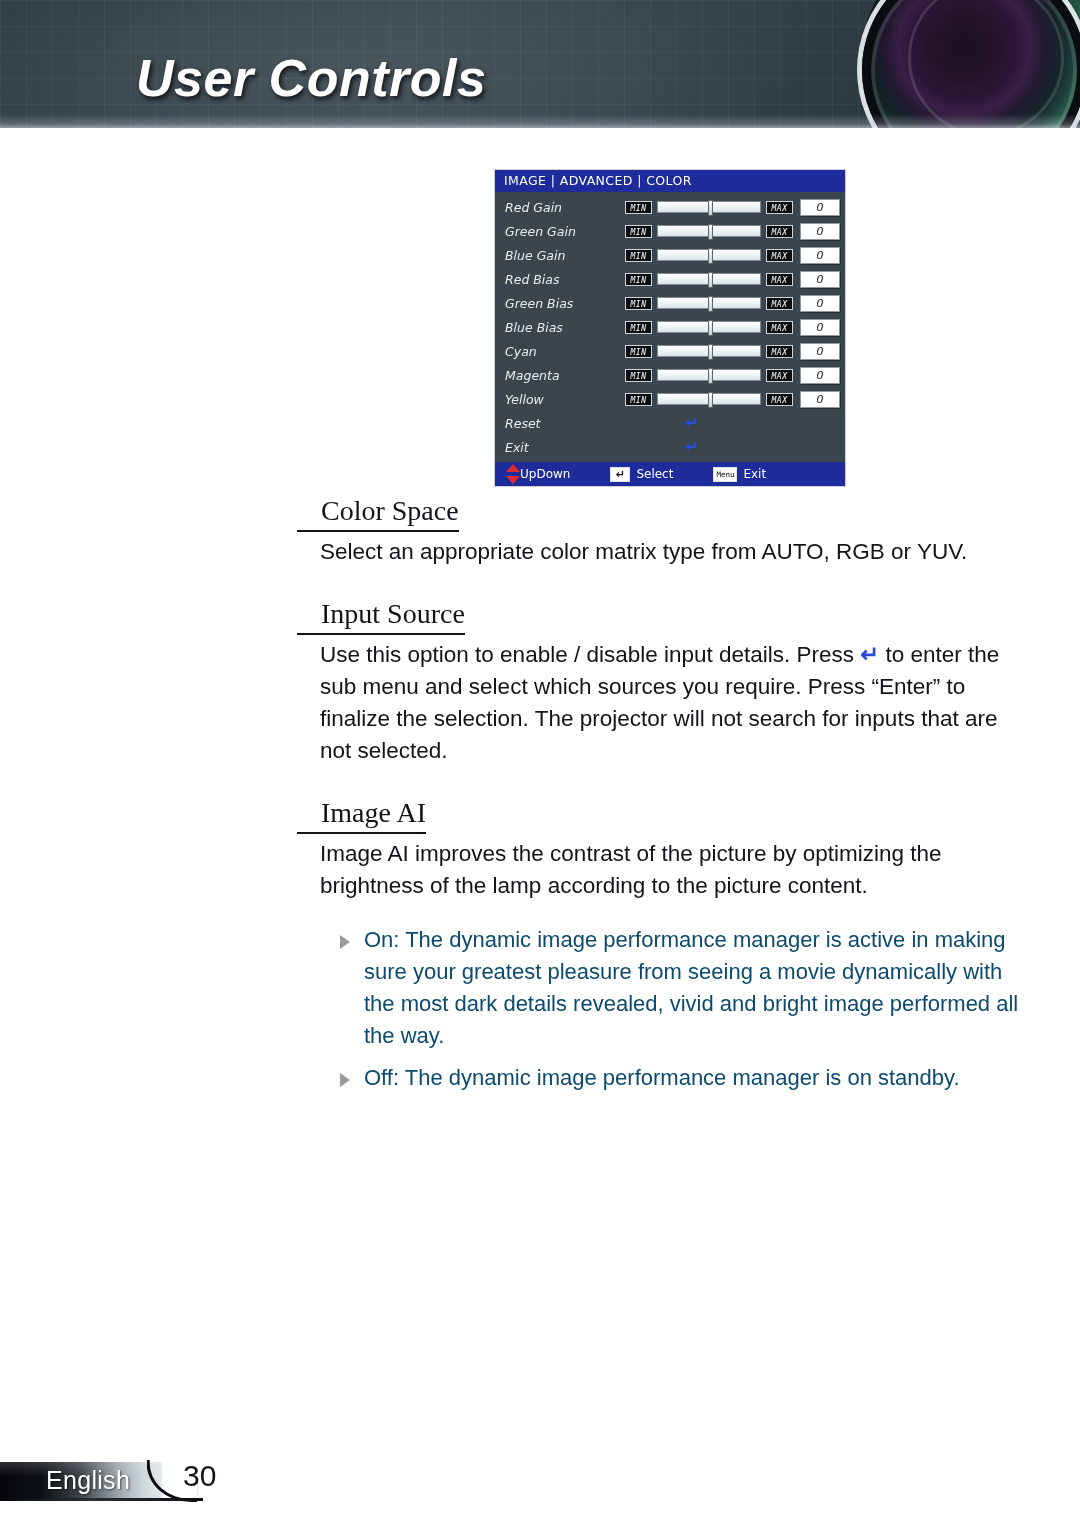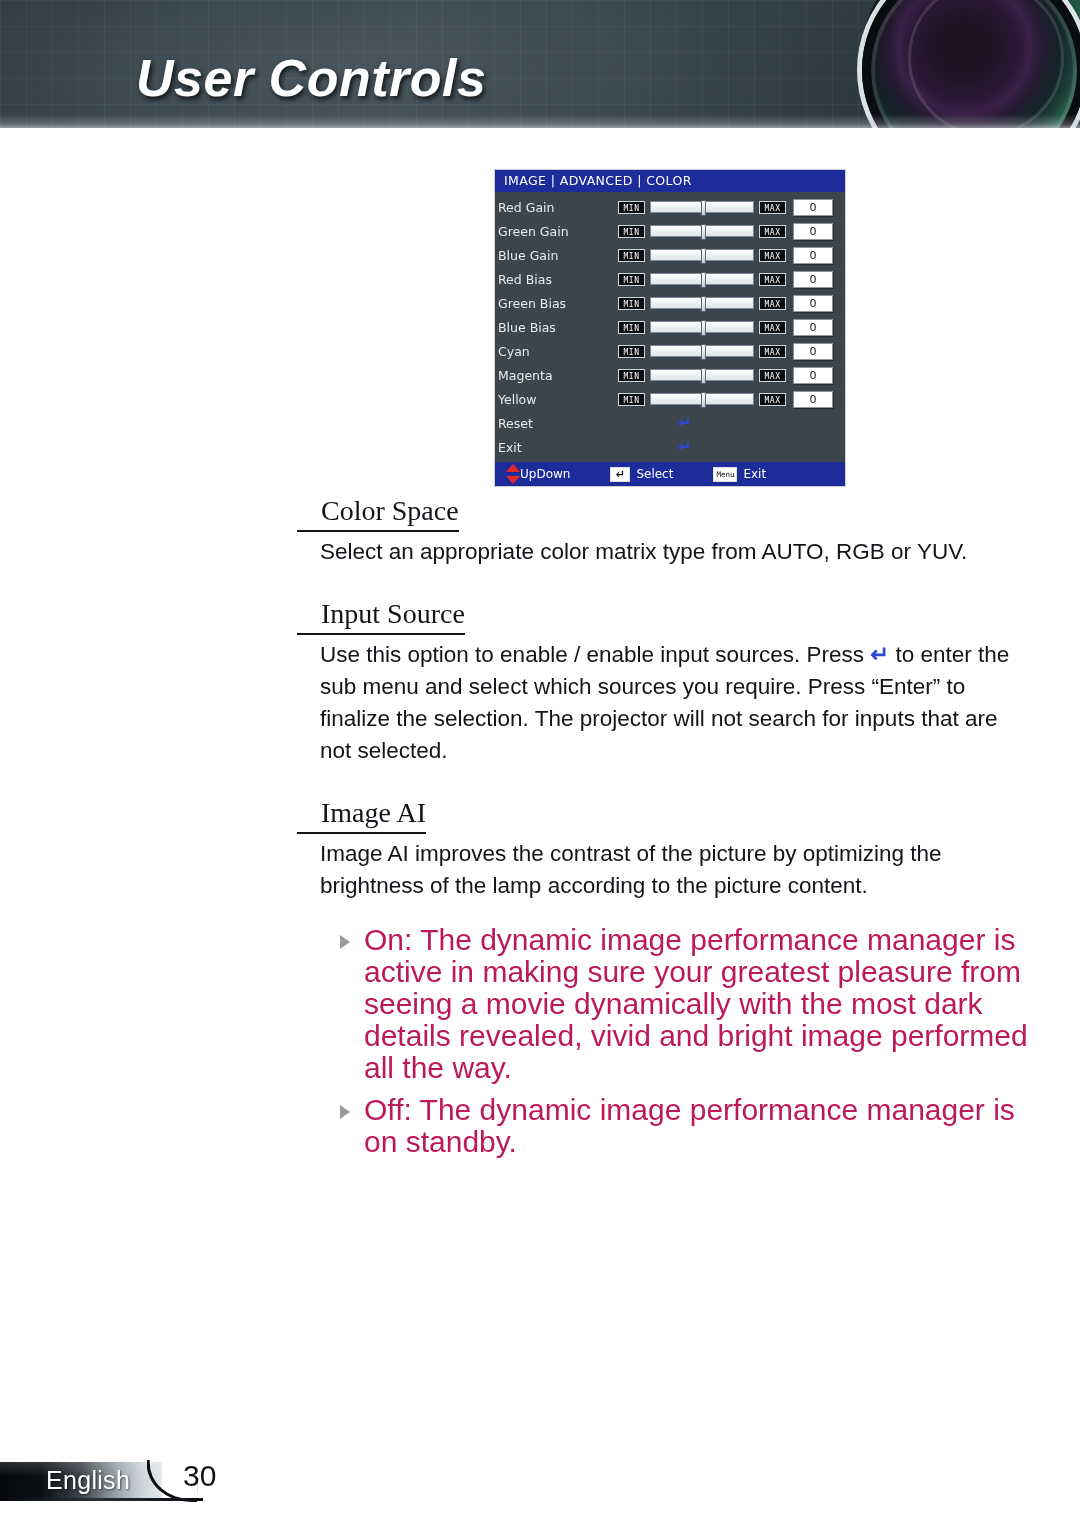--- a/index.html
+++ b/index.html
@@ -81,21 +81,21 @@
     color:#ffffff;
     font-size:12.5px; letter-spacing:0.4px;
     padding-left:9px;
     box-sizing:border-box;
     white-space:nowrap;
   }
   .osd-body{ padding:3px 0 0 0; }
 
   .osd-row{
     height:24px; display:flex; align-items:center;
-    padding-left:3px; box-sizing:border-box;
+    padding-left:10px; box-sizing:border-box;font-style:italic;
   }
   .osd-label{
     width:120px; color:#e9ecee; font-size:12.5px; white-space:nowrap;
   }
   .minmax{
     width:27px; height:13px; line-height:13px;
     background:#0b0e11; color:#ffffff;
     border:1px solid #cfd4d8;
     font-size:8px; text-align:center; letter-spacing:0.5px;
     font-family:"DejaVu Sans Mono", monospace;
@@ -177,21 +177,21 @@
   .gap-sm{ height:22px; }
   .gap-md{ height:30px; }
   .arrow-inline{ color:#2c49d8; font-weight:bold; }
 
   ul.bullets{ list-style:none; margin:0; padding:0; }
   ul.bullets li{
     position:relative;
     margin:0 0 0 337px;
     padding-left:27px;
     width:665px;
-    font-size:30px; line-height:32px; color:#be185d;
+    font-size:22px; line-height:32px; color:#0c4a6e;
   }
   ul.bullets li + li{ margin-top:10px; }
   .bullet-tri{
     position:absolute; left:3px; top:11px;
     width:0;height:0;
     border-top:7px solid transparent;
     border-bottom:7px solid transparent;
     border-left:10px solid #9a9a9a;
   }
   .bullet-body{ display:block; text-indent:0; }
@@ -371,21 +371,21 @@
   <div class="heading-wrap">
     <div class="heading">Color Space</div>
   </div>
   <p class="body">Select an appropriate color matrix type from AUTO, RGB or YUV.</p>
 
   <div class="gap-md"></div>
 
   <div class="heading-wrap">
     <div class="heading">Input Source</div>
   </div>
-  <p class="body"><span>Use this option to enable / enable input sources. Press </span><span class="arrow-inline">↵</span><span> to enter the sub menu and select which sources you require. Press “Enter” to finalize the selection. The projector will not search for inputs that are not selected.</span></p>
+  <p class="body"><span>Use this option to enable / disable input details. Press </span><span class="arrow-inline">↵</span><span> to enter the sub menu and select which sources you require. Press “Enter” to finalize the selection. The projector will not search for inputs that are not selected.</span></p>
 
   <div class="gap-md"></div>
 
   <div class="heading-wrap">
     <div class="heading">Image AI</div>
   </div>
   <p class="body">Image AI improves the contrast of the picture by optimizing the brightness of the lamp according to the picture content.</p>
 
   <div class="gap-sm"></div>
 

